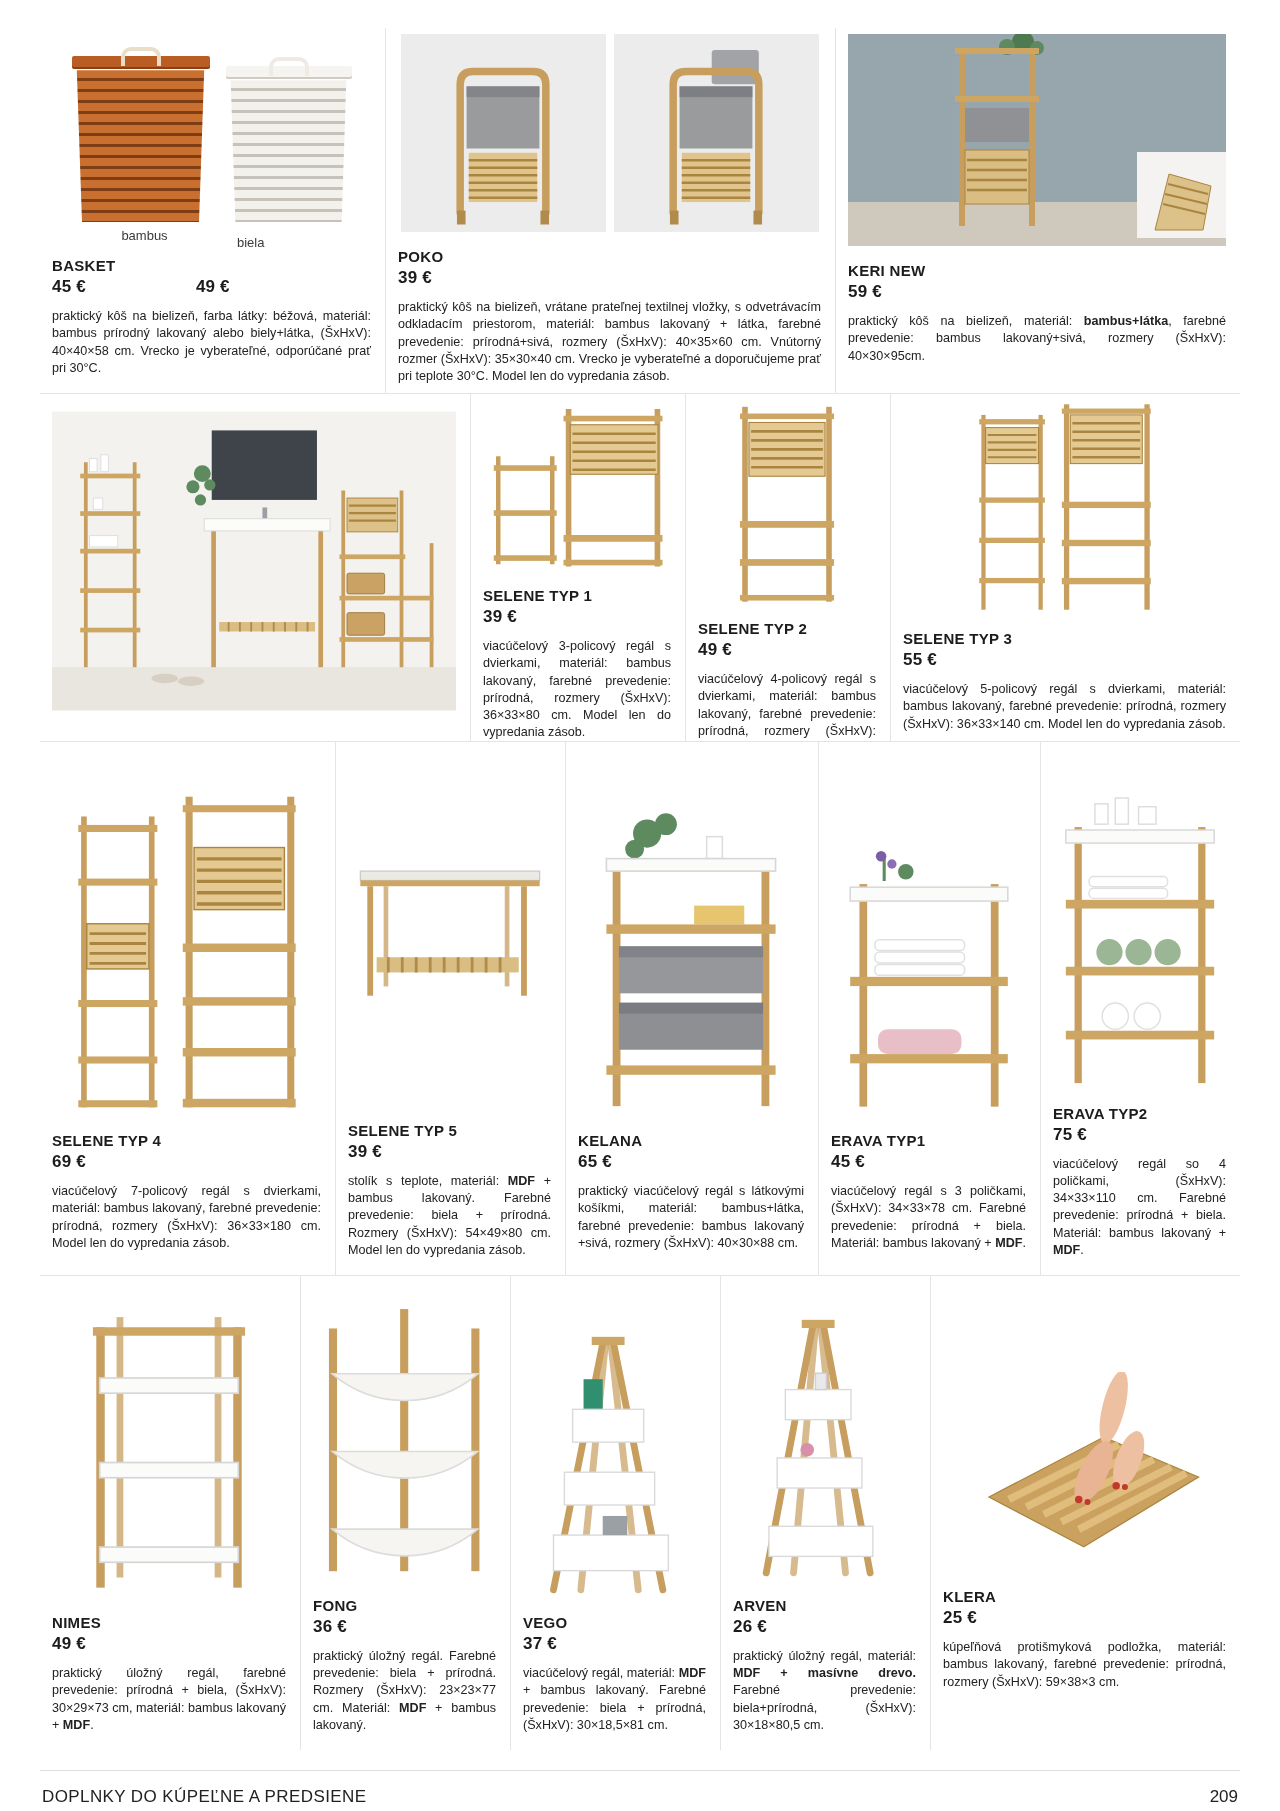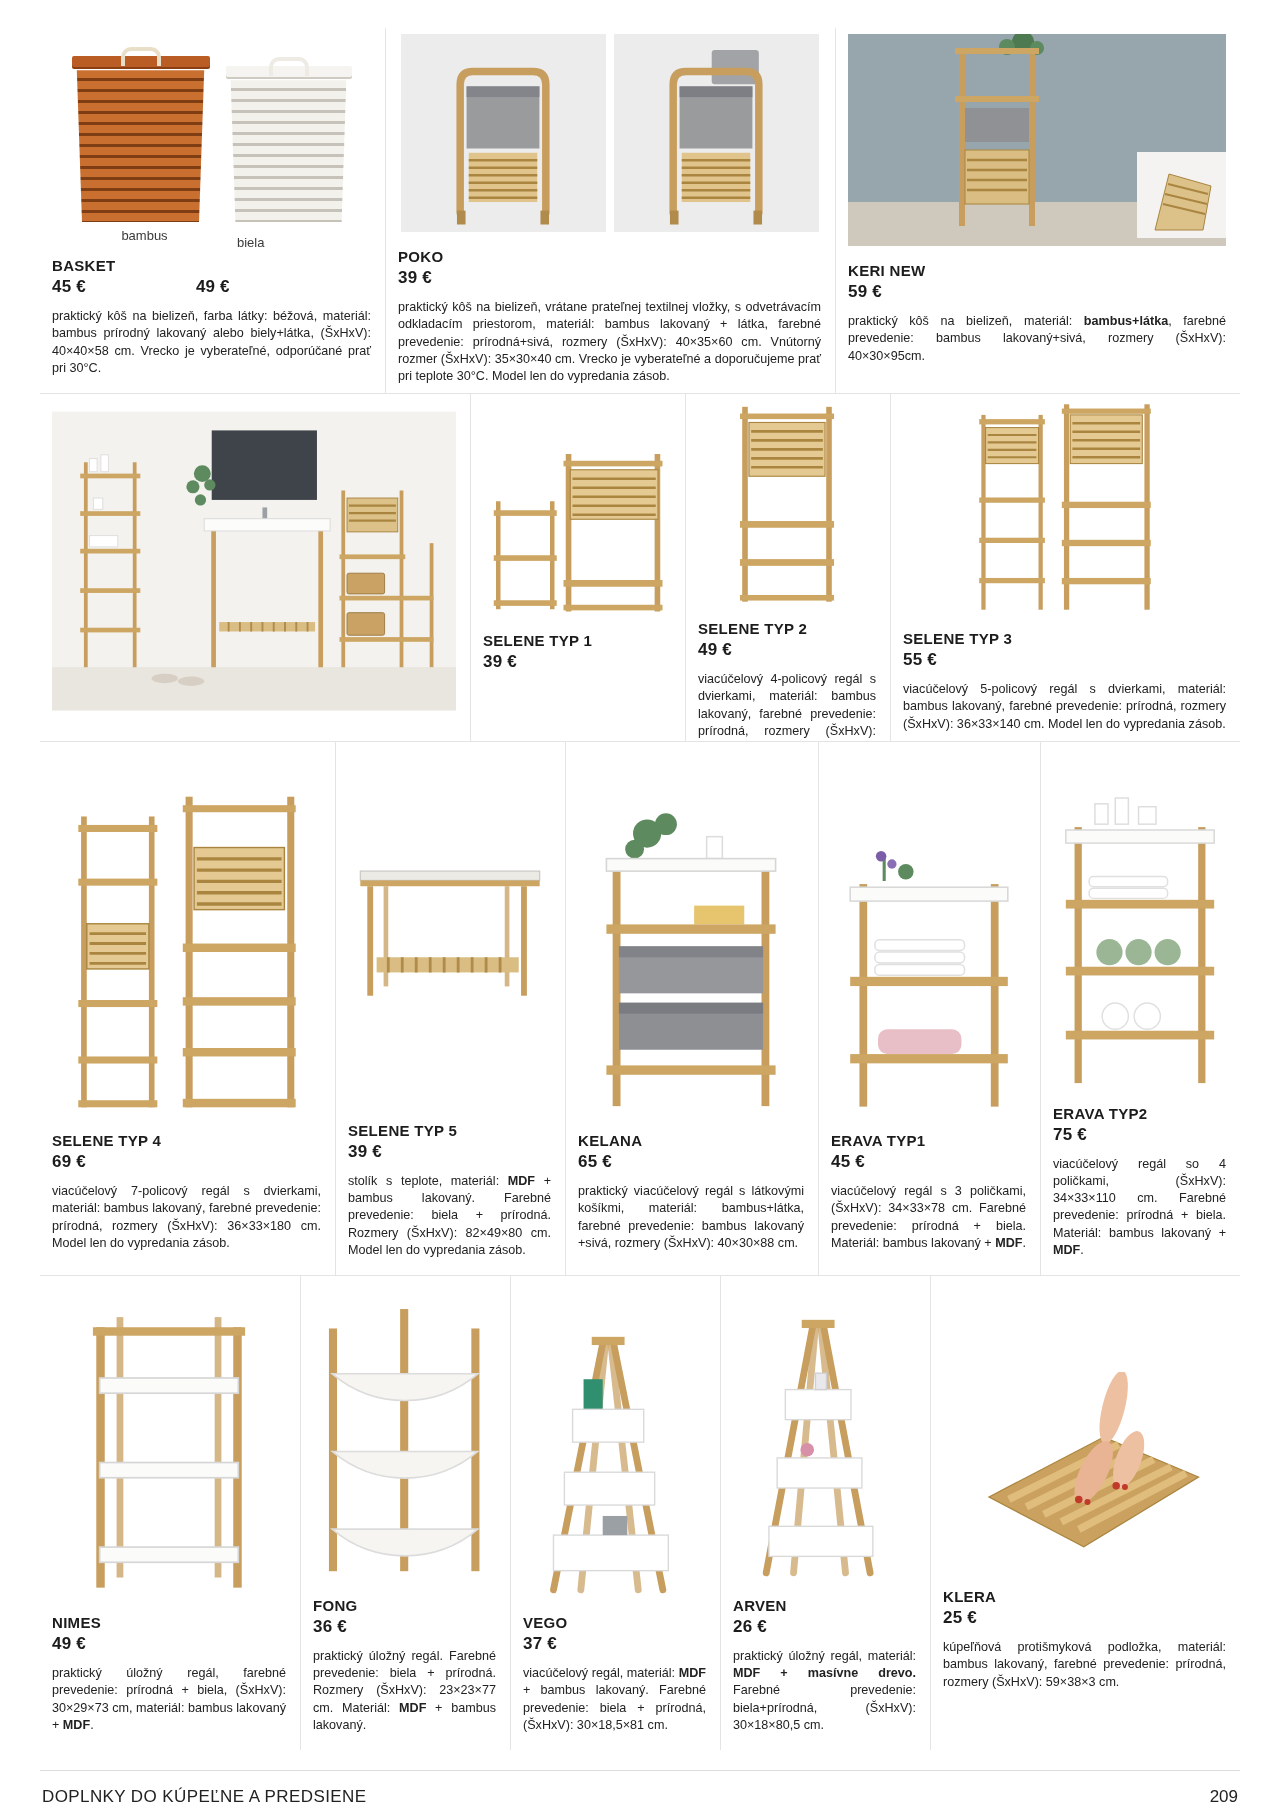--- a/index.html
+++ b/index.html
@@ -226,20 +226,21 @@
             <rect x="68" y="142" width="88" height="5"></rect>
           </g>
           <rect x="74" y="22" width="78" height="44" fill="#e4ca92" stroke="#a9853f"></rect>
           <path d="M76 30 H150 M76 38 H150 M76 46 H150 M76 54 H150 M76 62 H150" stroke="#a9853f" stroke-width="2.4"></path>
         </svg>
       </div>
       <header class="phead">
         <h3 class="pname">SELENE TYP 1</h3>
         <span class="price">39 €</span>
       </header>
+      <p class="desc"><span>viacúčelový 3-policový regál s dvierkami, materiál: bambus lakovaný, farebné prevedenie: prírodná, rozmery (ŠxHxV): 36×33×80 cm. Model len do vypredania zásob.</span></p>
     </article>
 
     <article class="cell c205">
       <div class="imgbox">
         <svg viewBox="0 0 100 182" width="112" height="204">
           <g fill="#c79e5e">
             <rect x="10" y="6" width="5" height="174"></rect>
               <rect x="85" y="6" width="5" height="174"></rect>
           </g>
           <g fill="#cda663">
@@ -340,21 +341,21 @@
               <rect x="132" y="31" width="4" height="86" opacity="0.75"></rect>
           </g>
           <rect x="22" y="92" width="122" height="13" fill="#d9bd82"></rect>
           <path d="M32 92 V105 M44 92 V105 M56 92 V105 M68 92 V105 M80 92 V105 M92 92 V105 M104 92 V105 M116 92 V105 M128 92 V105" stroke="#b08b4b" stroke-width="2.4"></path>
         </svg>
       </div>
       <header class="phead">
         <h3 class="pname">SELENE TYP 5</h3>
         <span class="price">39 €</span>
       </header>
-      <p class="desc"><span>stolík s teplote, materiál: </span><b>MDF</b><span> + bambus lakovaný. Farebné prevedenie: biela + prírodná. Rozmery (ŠxHxV): 82×49×80 cm. Model len do vypredania zásob.</span></p>
+      <p class="desc"><span>stolík s teplote, materiál: </span><b>MDF</b><span> + bambus lakovaný. Farebné prevedenie: biela + prírodná. Rozmery (ŠxHxV): 54×49×80 cm. Model len do vypredania zásob.</span></p>
     </article>
 
     <article class="cell c253">
       <div class="imgbox">
         <svg viewBox="0 0 120 196" width="188" height="308">
           <g fill="#5d8a5e">
             <circle cx="32" cy="16" r="9"></circle>
               <circle cx="44" cy="10" r="7"></circle>
               <circle cx="24" cy="26" r="6"></circle>
           </g>

